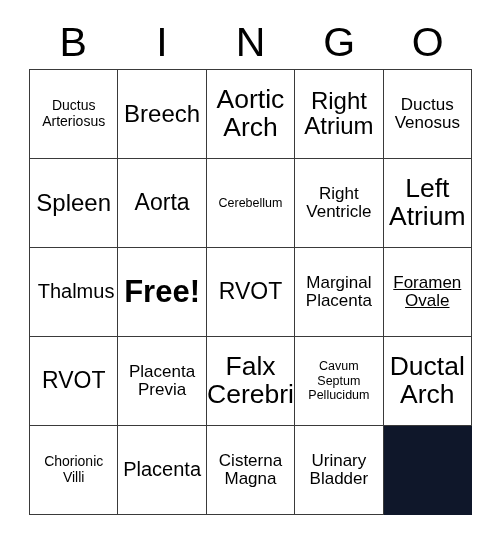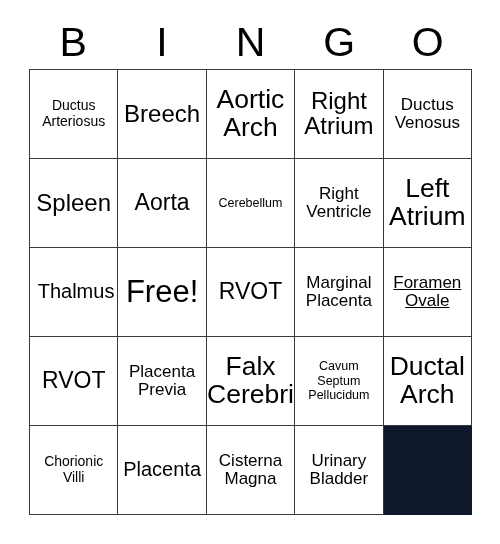--- a/index.html
+++ b/index.html
@@ -74,21 +74,21 @@
     white-space: pre-line;
   }
   
   .fs-xs  { font-size: 12.5px; line-height: 1.18; }
   .fs-sm  { font-size: 14px;   line-height: 1.12; }
   .fs-md  { font-size: 17px;   line-height: 1.08; }
   .fs-lg  { font-size: 20px;   line-height: 1.06; }
   .fs-xl  { font-size: 24px;   line-height: 1.04; }
   .fs-2xl { font-size: 26.5px; line-height: 1.04; }
   .fs-3xl { font-size: 23px;   line-height: 1.02; }
-  .fs-4xl { font-size: 31px;   line-height: 1.02; }
+  .fs-4xl { font-size: 31px;   line-height: 1.02; font-weight: bold; }
 </style>
 </head>
 <body>
 
 <div id="card" style="background: rgb(255, 255, 255);">
 
   <div id="header-row">
     <div class="header-letter">B</div>
     <div class="header-letter">I</div>
     <div class="header-letter">N</div>

